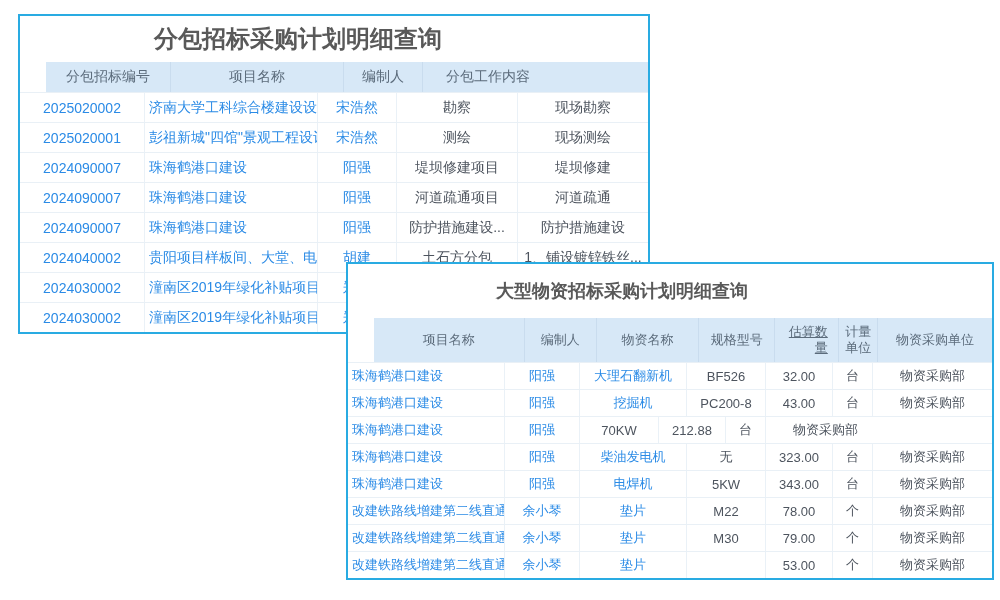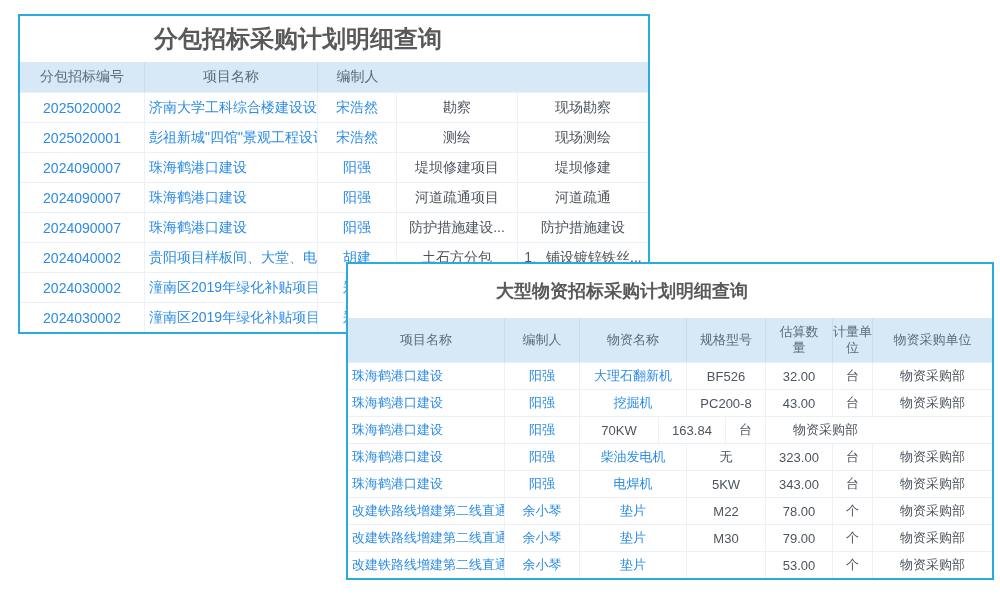--- a/index.html
+++ b/index.html
@@ -7,51 +7,52 @@
     width:1000px;height:600px;position:relative;background:#ffffff;
     font-family:"Liberation Sans","DejaVu Sans",sans-serif;
     overflow:hidden;
   }
   .panel{position:absolute;background:#fff;border:2px solid #29abe2;box-sizing:border-box;}
   .p1{left:18px;top:14px;width:632px;z-index:1;}
   .p2{left:346px;top:262px;width:648px;z-index:2;}
   .title{display:flex;align-items:center;justify-content:center;font-weight:bold;color:#595959;box-sizing:border-box;}
   .p1 .title{height:46px;font-size:24px;padding-right:72px;}
   .p2 .title{height:54px;font-size:18px;padding-right:96px;}
-  .thead{display:flex;background:#d7e8f7;}
+  .thead{display:flex;background:#d7e8f7;margin-left:26px;}
   .th{display:flex;align-items:center;justify-content:center;color:#5b6b7b;box-sizing:border-box;
       border-right:1px solid #c9dcee;text-align:center;line-height:1.25;overflow:hidden;}
   .th:last-child{border-right:none;}
   .p1 .th{height:30px;font-size:14px;}
   .p2 .th{height:44px;font-size:13px;}
   .tr{display:flex;border-top:1px solid #e9f0f6;box-sizing:border-box;}
   .p1 .tr{height:30px;}
   .p2 .tr{height:27px;}
   .td{display:flex;align-items:center;justify-content:center;box-sizing:border-box;
       border-right:1px solid #eaf1f7;overflow:hidden;white-space:nowrap;color:#4d545e;}
   .td:last-child{border-right:none;}
   .p1 .td{font-size:14px;}
   .p2 .td{font-size:13px;}
   .link{color:#2b8be6;cursor:pointer;}
   .left{justify-content:flex-start;padding-left:4px;}
-  .hw{display:inline-block;width:42px;text-align:center;}
+  .hw{display:inline-block;width:42px;text-align:right;text-decoration:underline;}
   
   .p1c1{width:125px}.p1c2{width:173px}.p1c3{width:79px}.p1c4{width:121px}.p1c5{width:130px}
   .p2c1{width:157px}.p2c2{width:75px}.p2c3{width:107px}.p2c4{width:79px}.p2c5{width:67px}.p2c6{width:40px}.p2c7{width:119px}
 </style>
 </head>
 <body>
 
 <div class="panel p1">
   <div class="title">分包招标采购计划明细查询</div>
 
   <div class="thead">
     <div class="th p1c1">分包招标编号</div>
     <div class="th p1c2">项目名称</div>
     <div class="th p1c3">编制人</div>
+    <div class="th p1c5">分包工作内容</div>
   </div>
 
   <div class="tr">
     <div class="td p1c1 link">2025020002</div>
     <div class="td p1c2 link left">济南大学工科综合楼建设设计</div>
     <div class="td p1c3 link">宋浩然</div>
     <div class="td p1c4">勘察</div>
     <div class="td p1c5">现场勘察</div>
   </div>
   <div class="tr">
@@ -135,21 +136,21 @@
     <div class="td p2c3 link">挖掘机</div>
     <div class="td p2c4">PC200-8</div>
     <div class="td p2c5">43.00</div>
     <div class="td p2c6">台</div>
     <div class="td p2c7">物资采购部</div>
   </div>
   <div class="tr">
     <div class="td p2c1 link left">珠海鹤港口建设</div>
     <div class="td p2c2 link">阳强</div>
     <div class="td p2c4">70KW</div>
-    <div class="td p2c5">163.84</div>
+    <div class="td p2c5">212.88</div>
     <div class="td p2c6">台</div>
     <div class="td p2c7">物资采购部</div>
   </div>
   <div class="tr">
     <div class="td p2c1 link left">珠海鹤港口建设</div>
     <div class="td p2c2 link">阳强</div>
     <div class="td p2c3 link">柴油发电机</div>
     <div class="td p2c4">无</div>
     <div class="td p2c5">323.00</div>
     <div class="td p2c6">台</div>

